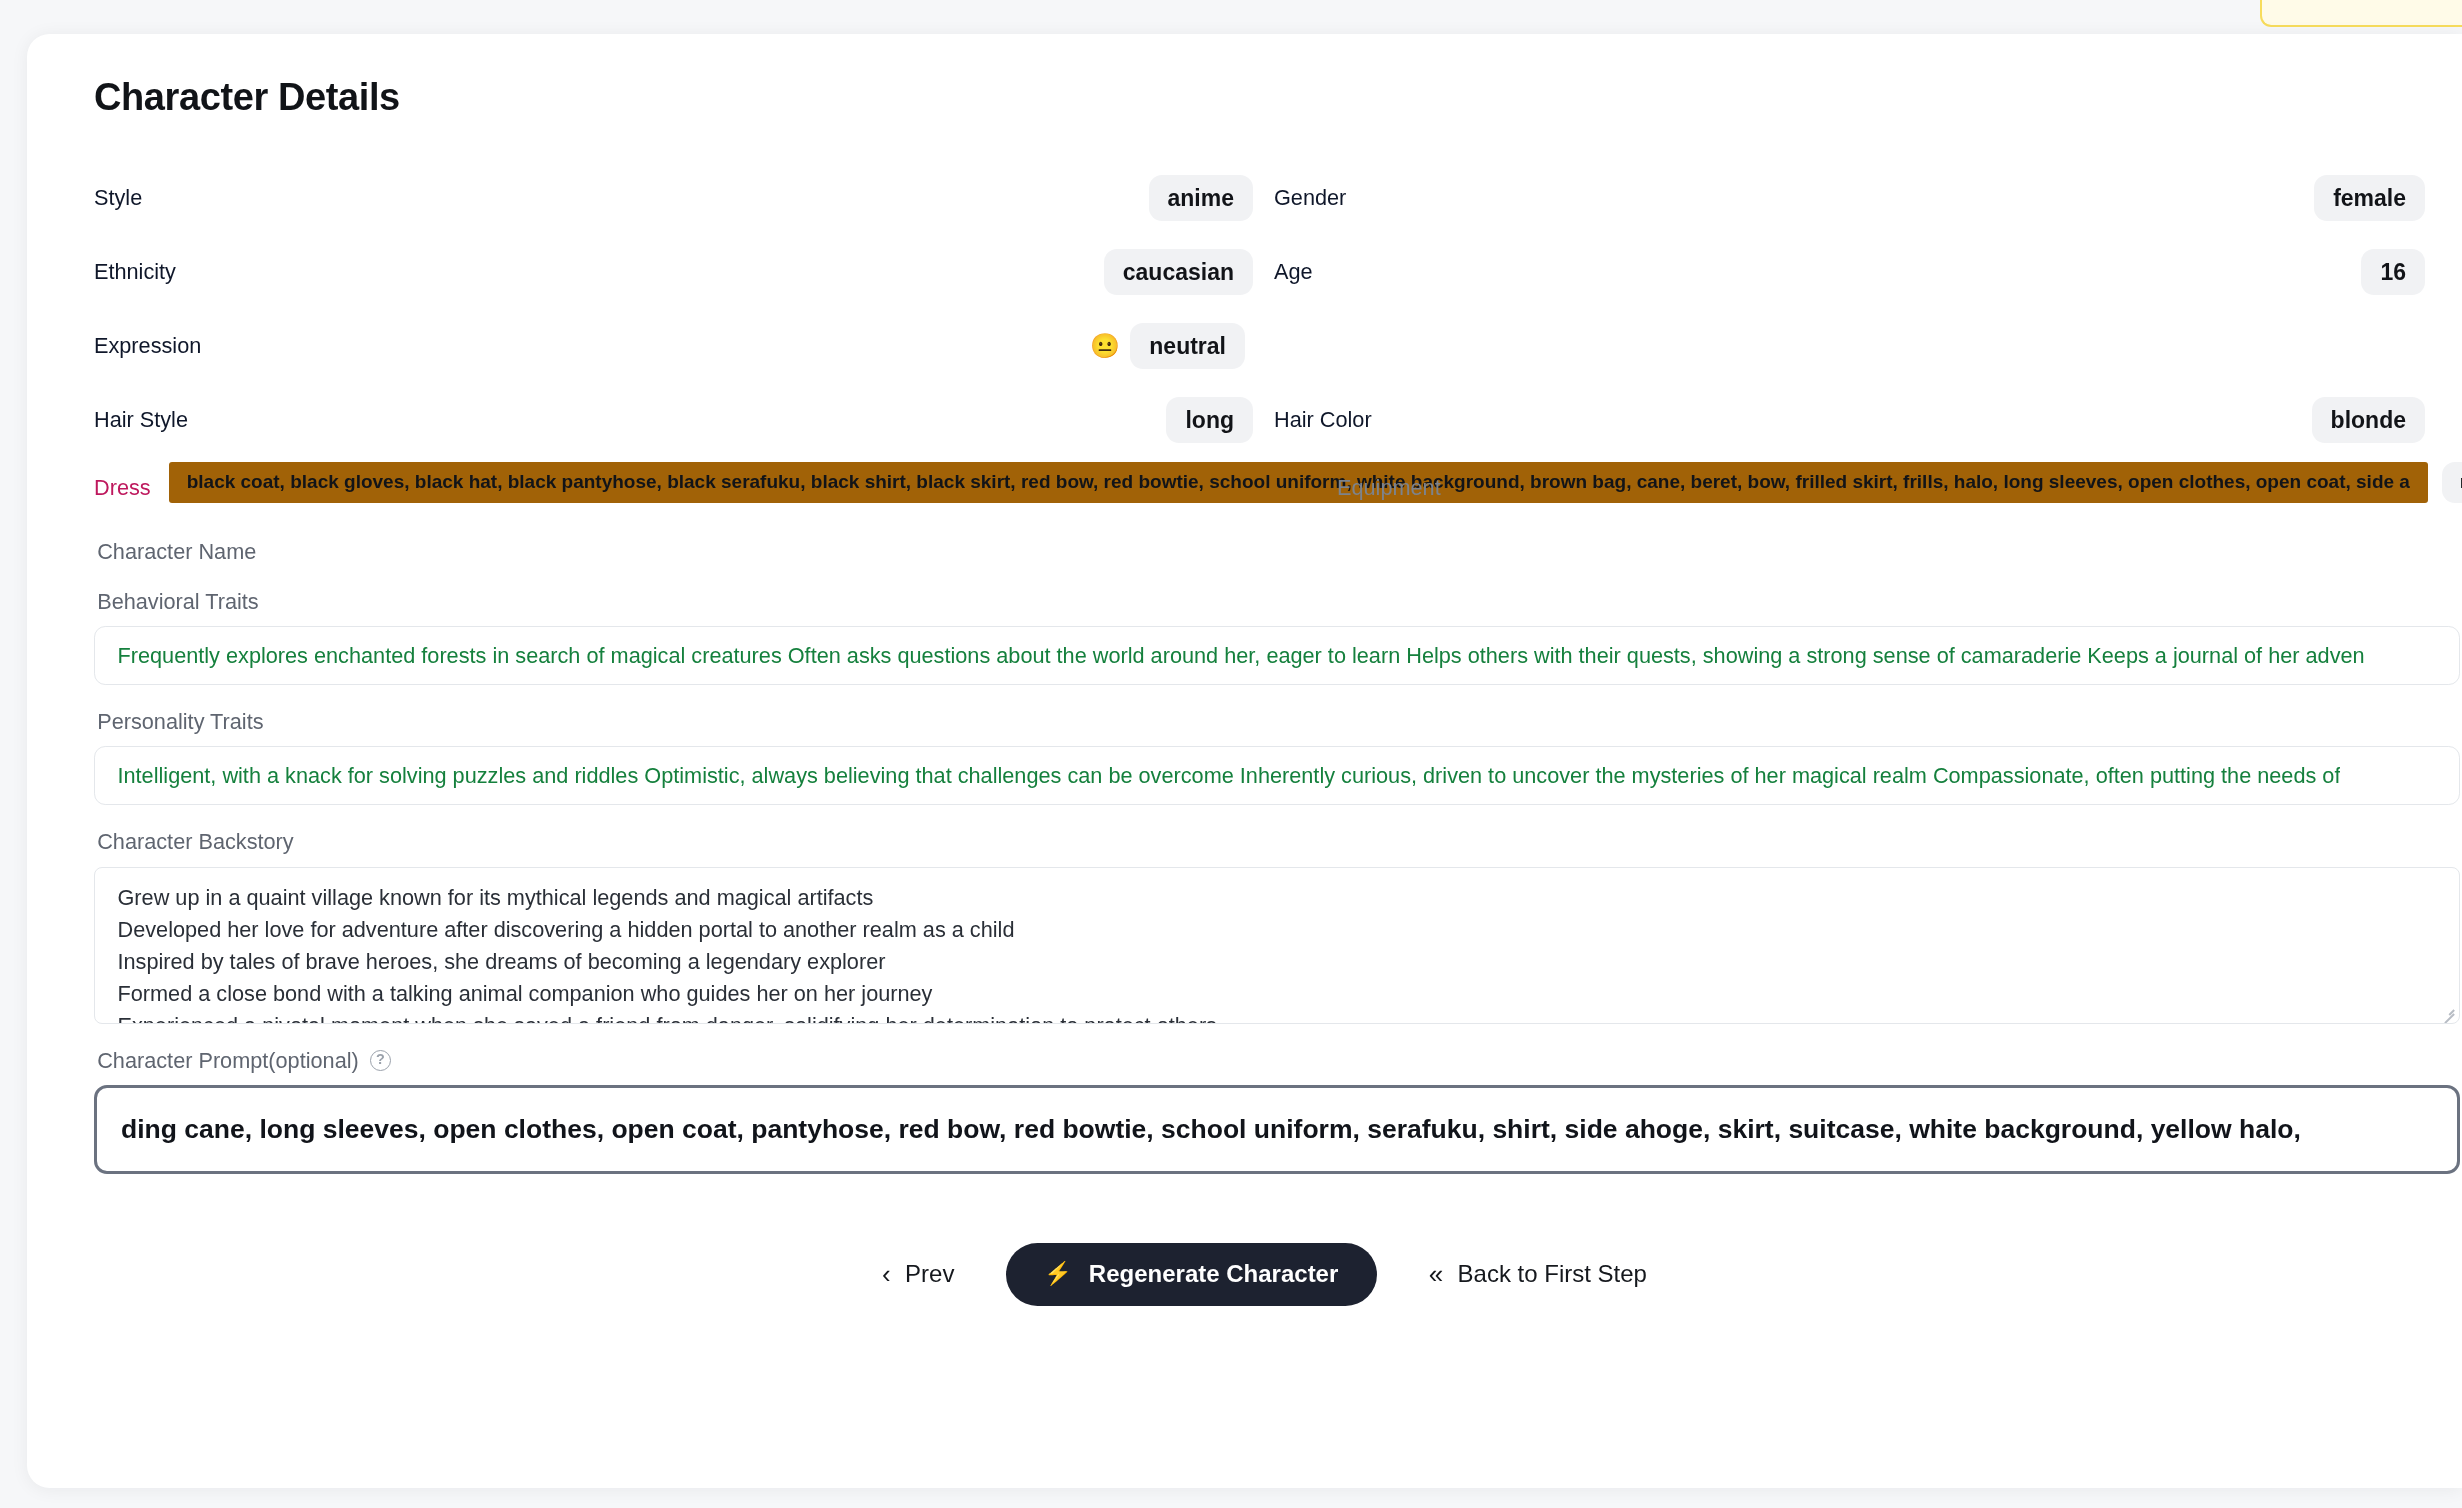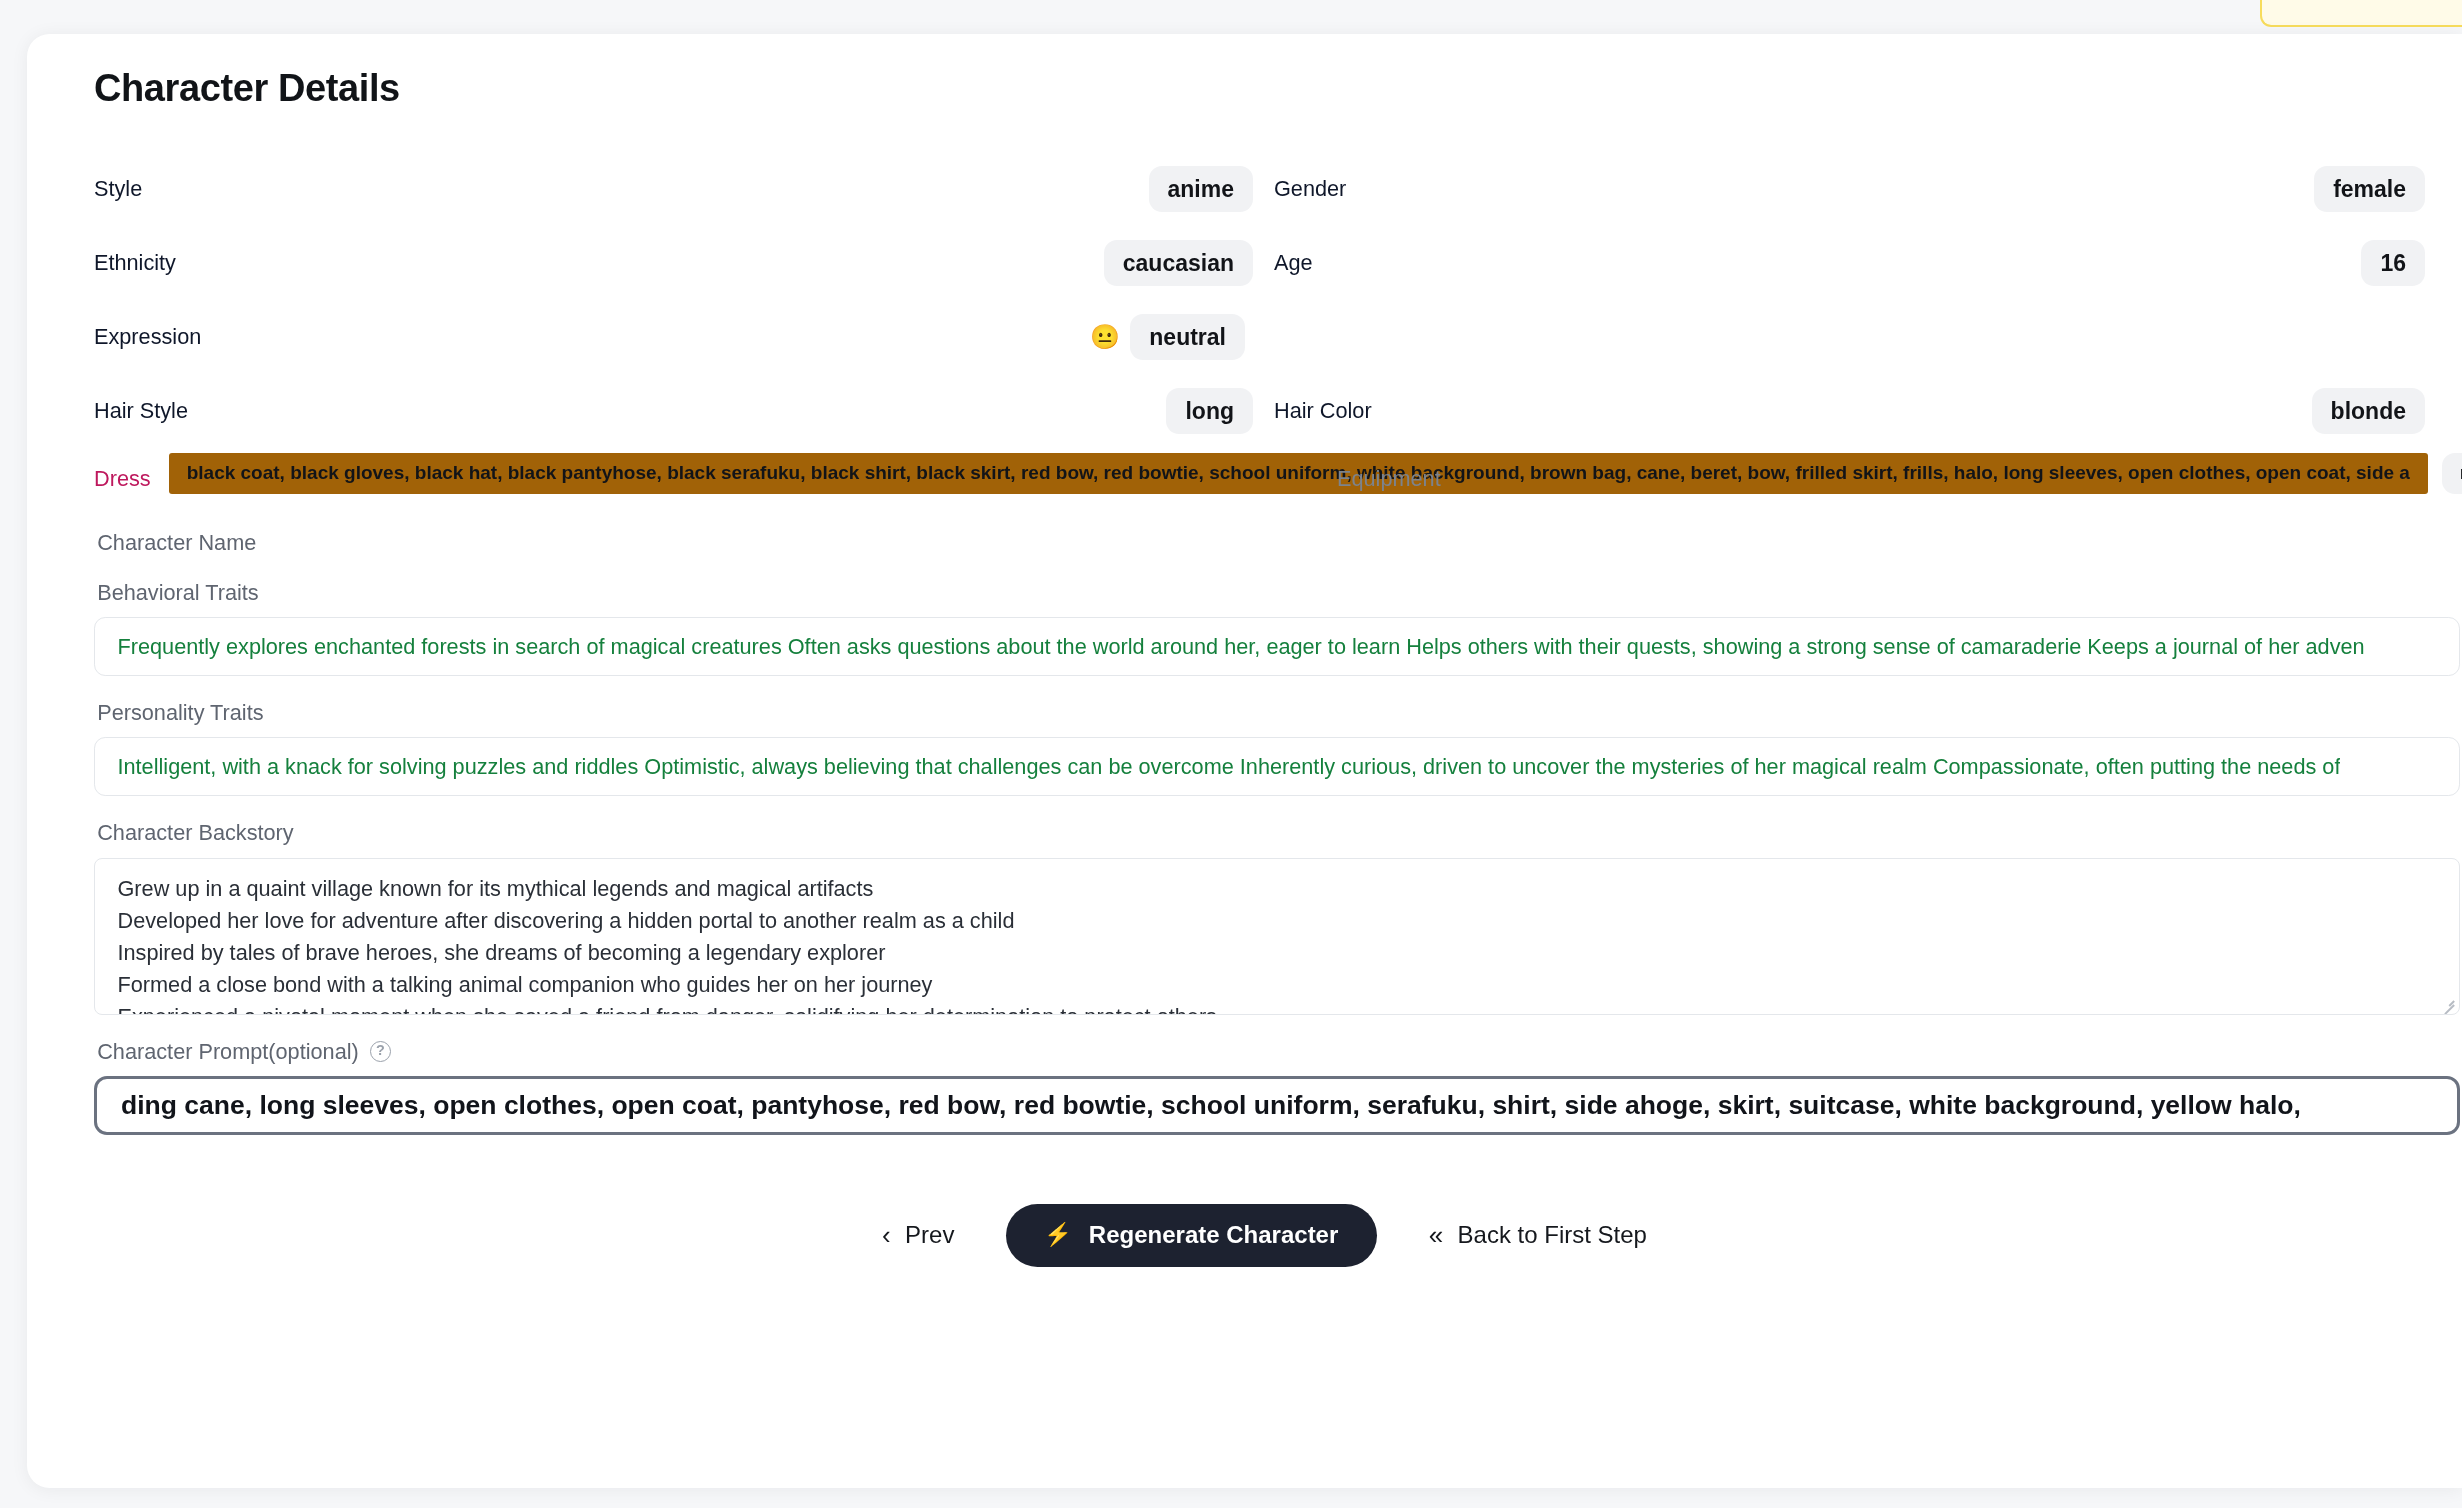--- a/index.html
+++ b/index.html
@@ -34,21 +34,21 @@
     left: 27px; top: 34px;
     width: 2435px;
     height: 1454px;
     background: #ffffff;
     border-radius: 22.5px 0 0 22.5px;
     box-shadow: 0 1.6px 17.7px rgba(16,24,40,0.06);
     overflow: hidden;
   }
 
   .card-inner {
-    padding: 33px 0 0 40px;
+    padding: 42px 0 0 40px;
     position: relative;
     height: 100%;
   }
 
   .page-title {
     font-size: 38px;
     font-weight: 700;
     color: #111418;
     letter-spacing: -0.4px;
     margin: 0 0 42px 27px;
@@ -214,21 +214,21 @@
     height: 1.6px;
     background: #b7bcc4;
     transform: rotate(-45deg);
     transform-origin: right center;
   }
   .resize-handle i:nth-child(1) { bottom: 3.2px; width: 13px; }
   .resize-handle i:nth-child(2) { bottom: 7.2px; width: 7.2px; }
 
   .prompt-box {
     width: 2366px;
-    height: 59px;
+    height: 89px;
     border: 3.2px solid #6b7280;
     border-radius: 13px;
     background: #fff;
     display: flex;
     align-items: center;
     padding: 0 24px;
     overflow: hidden;
   }
   .prompt-box .val {
     font-size: 26.5px;

